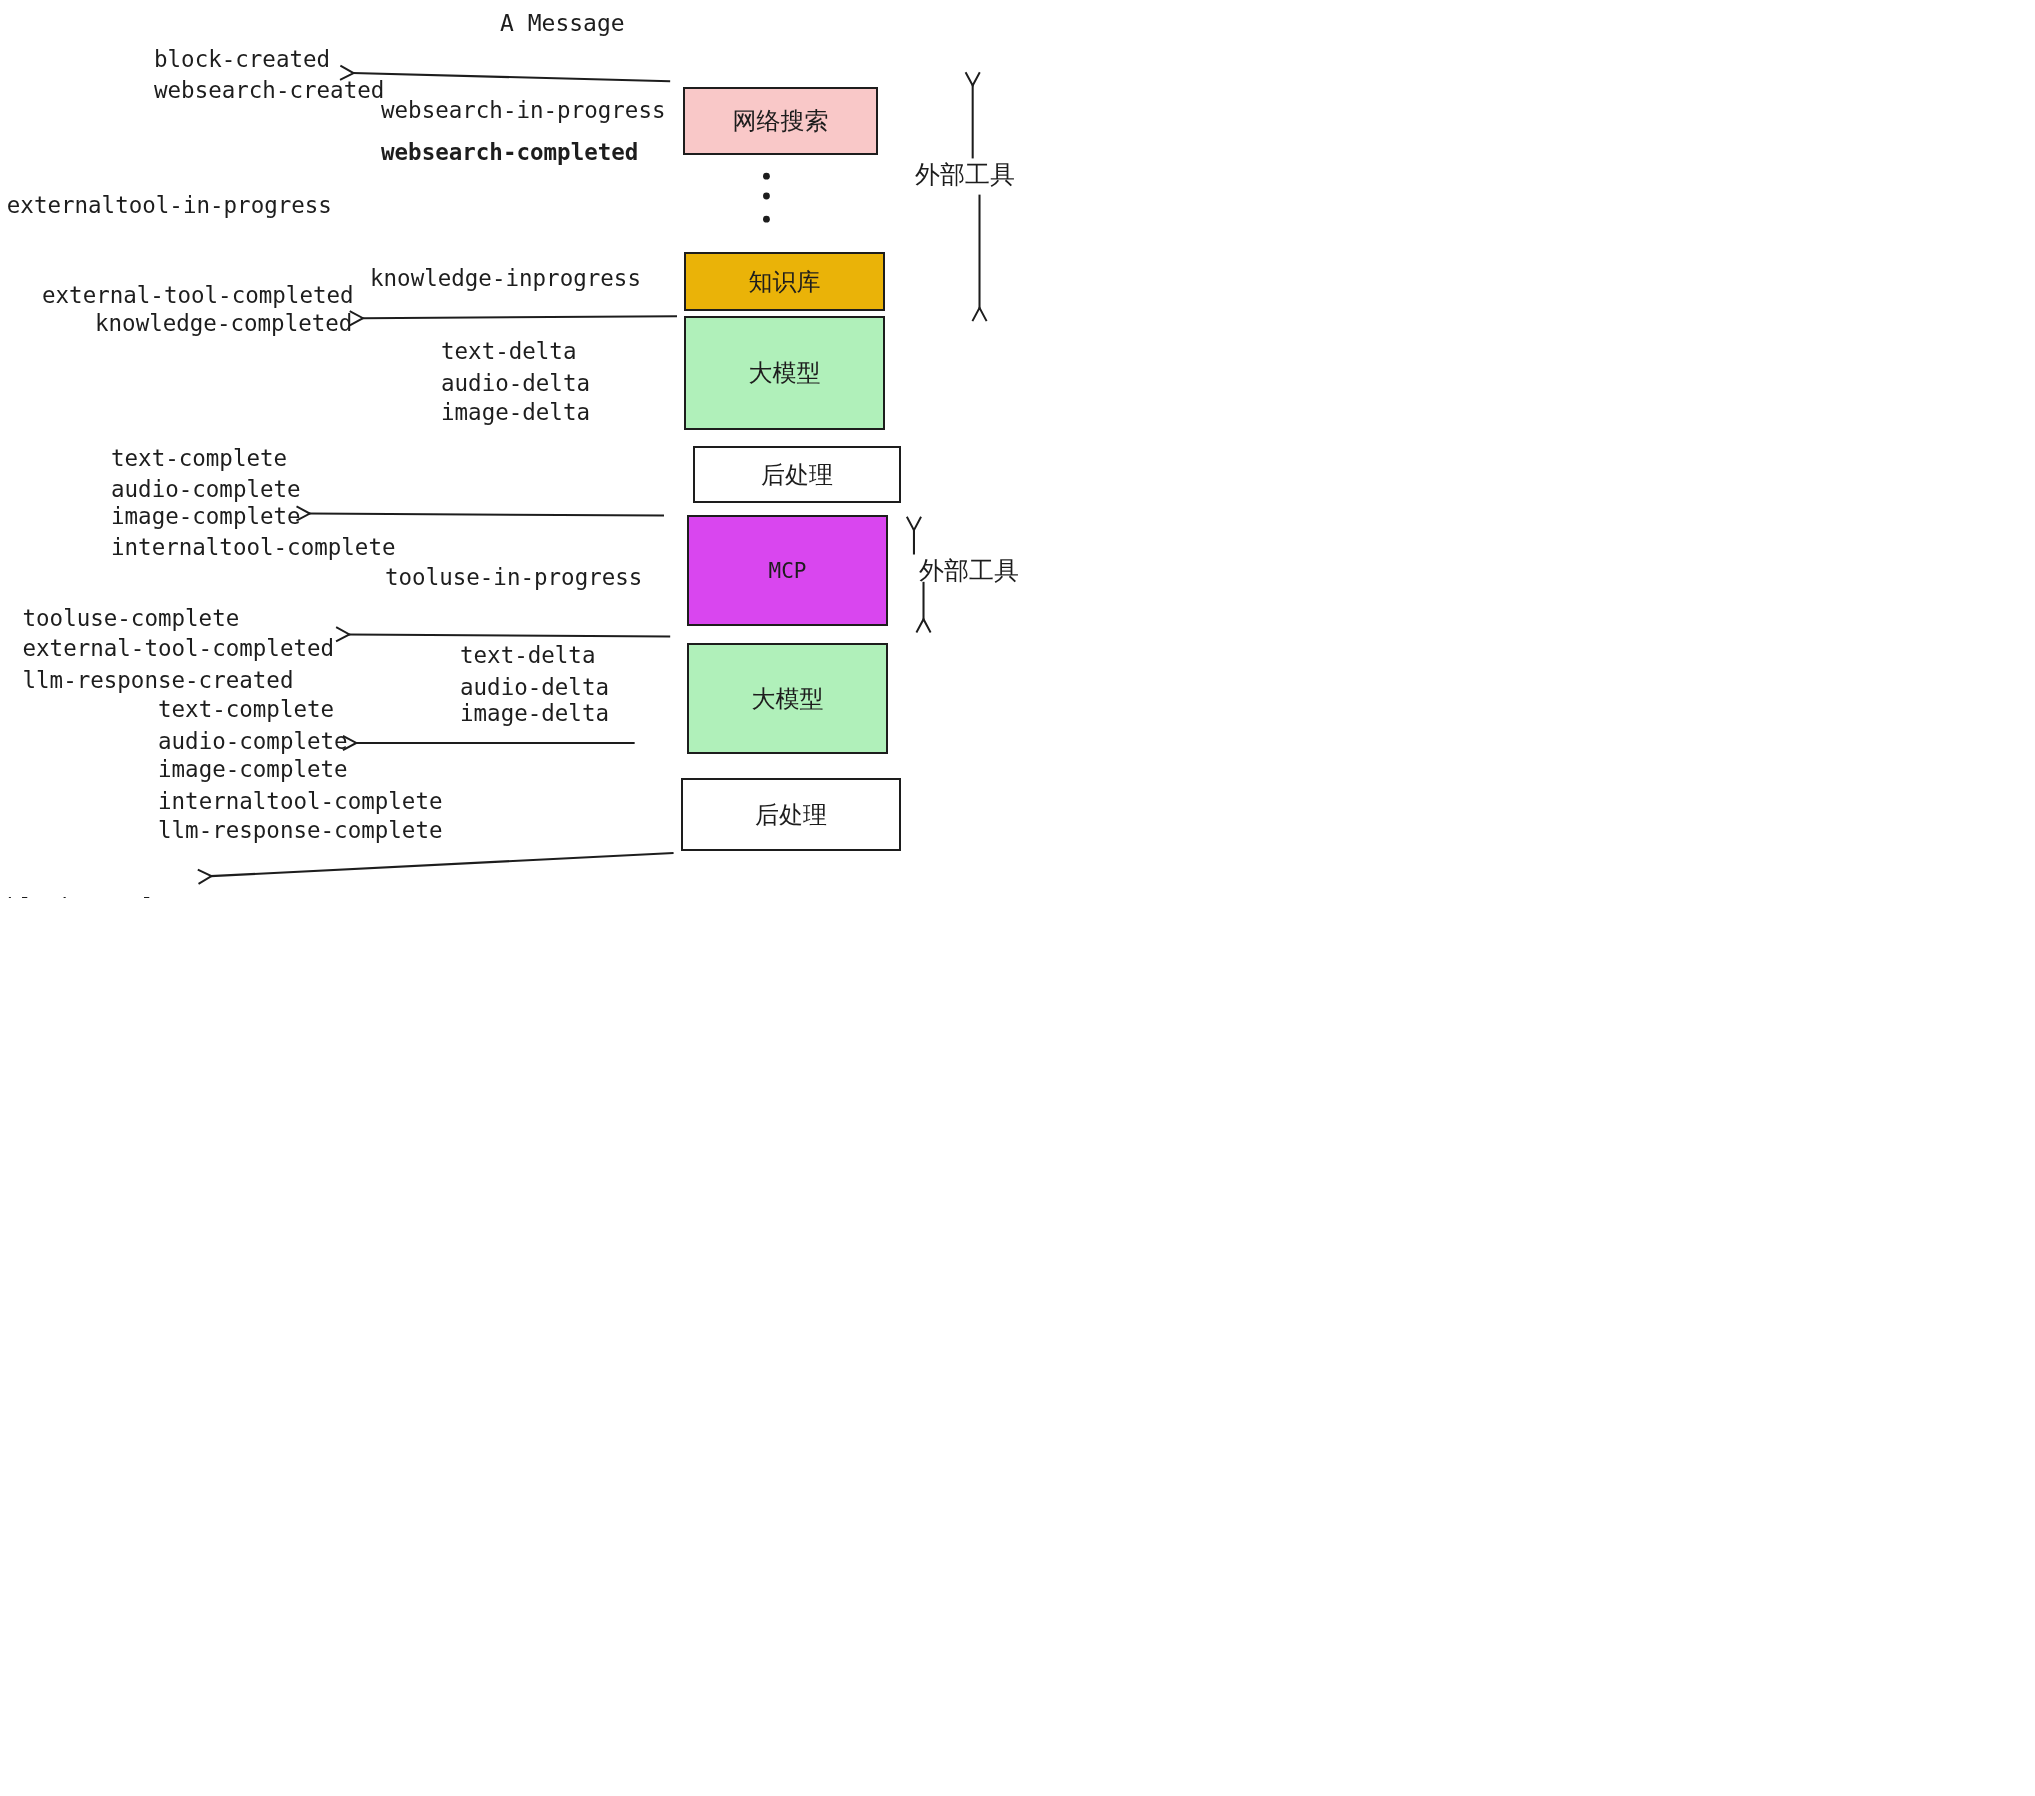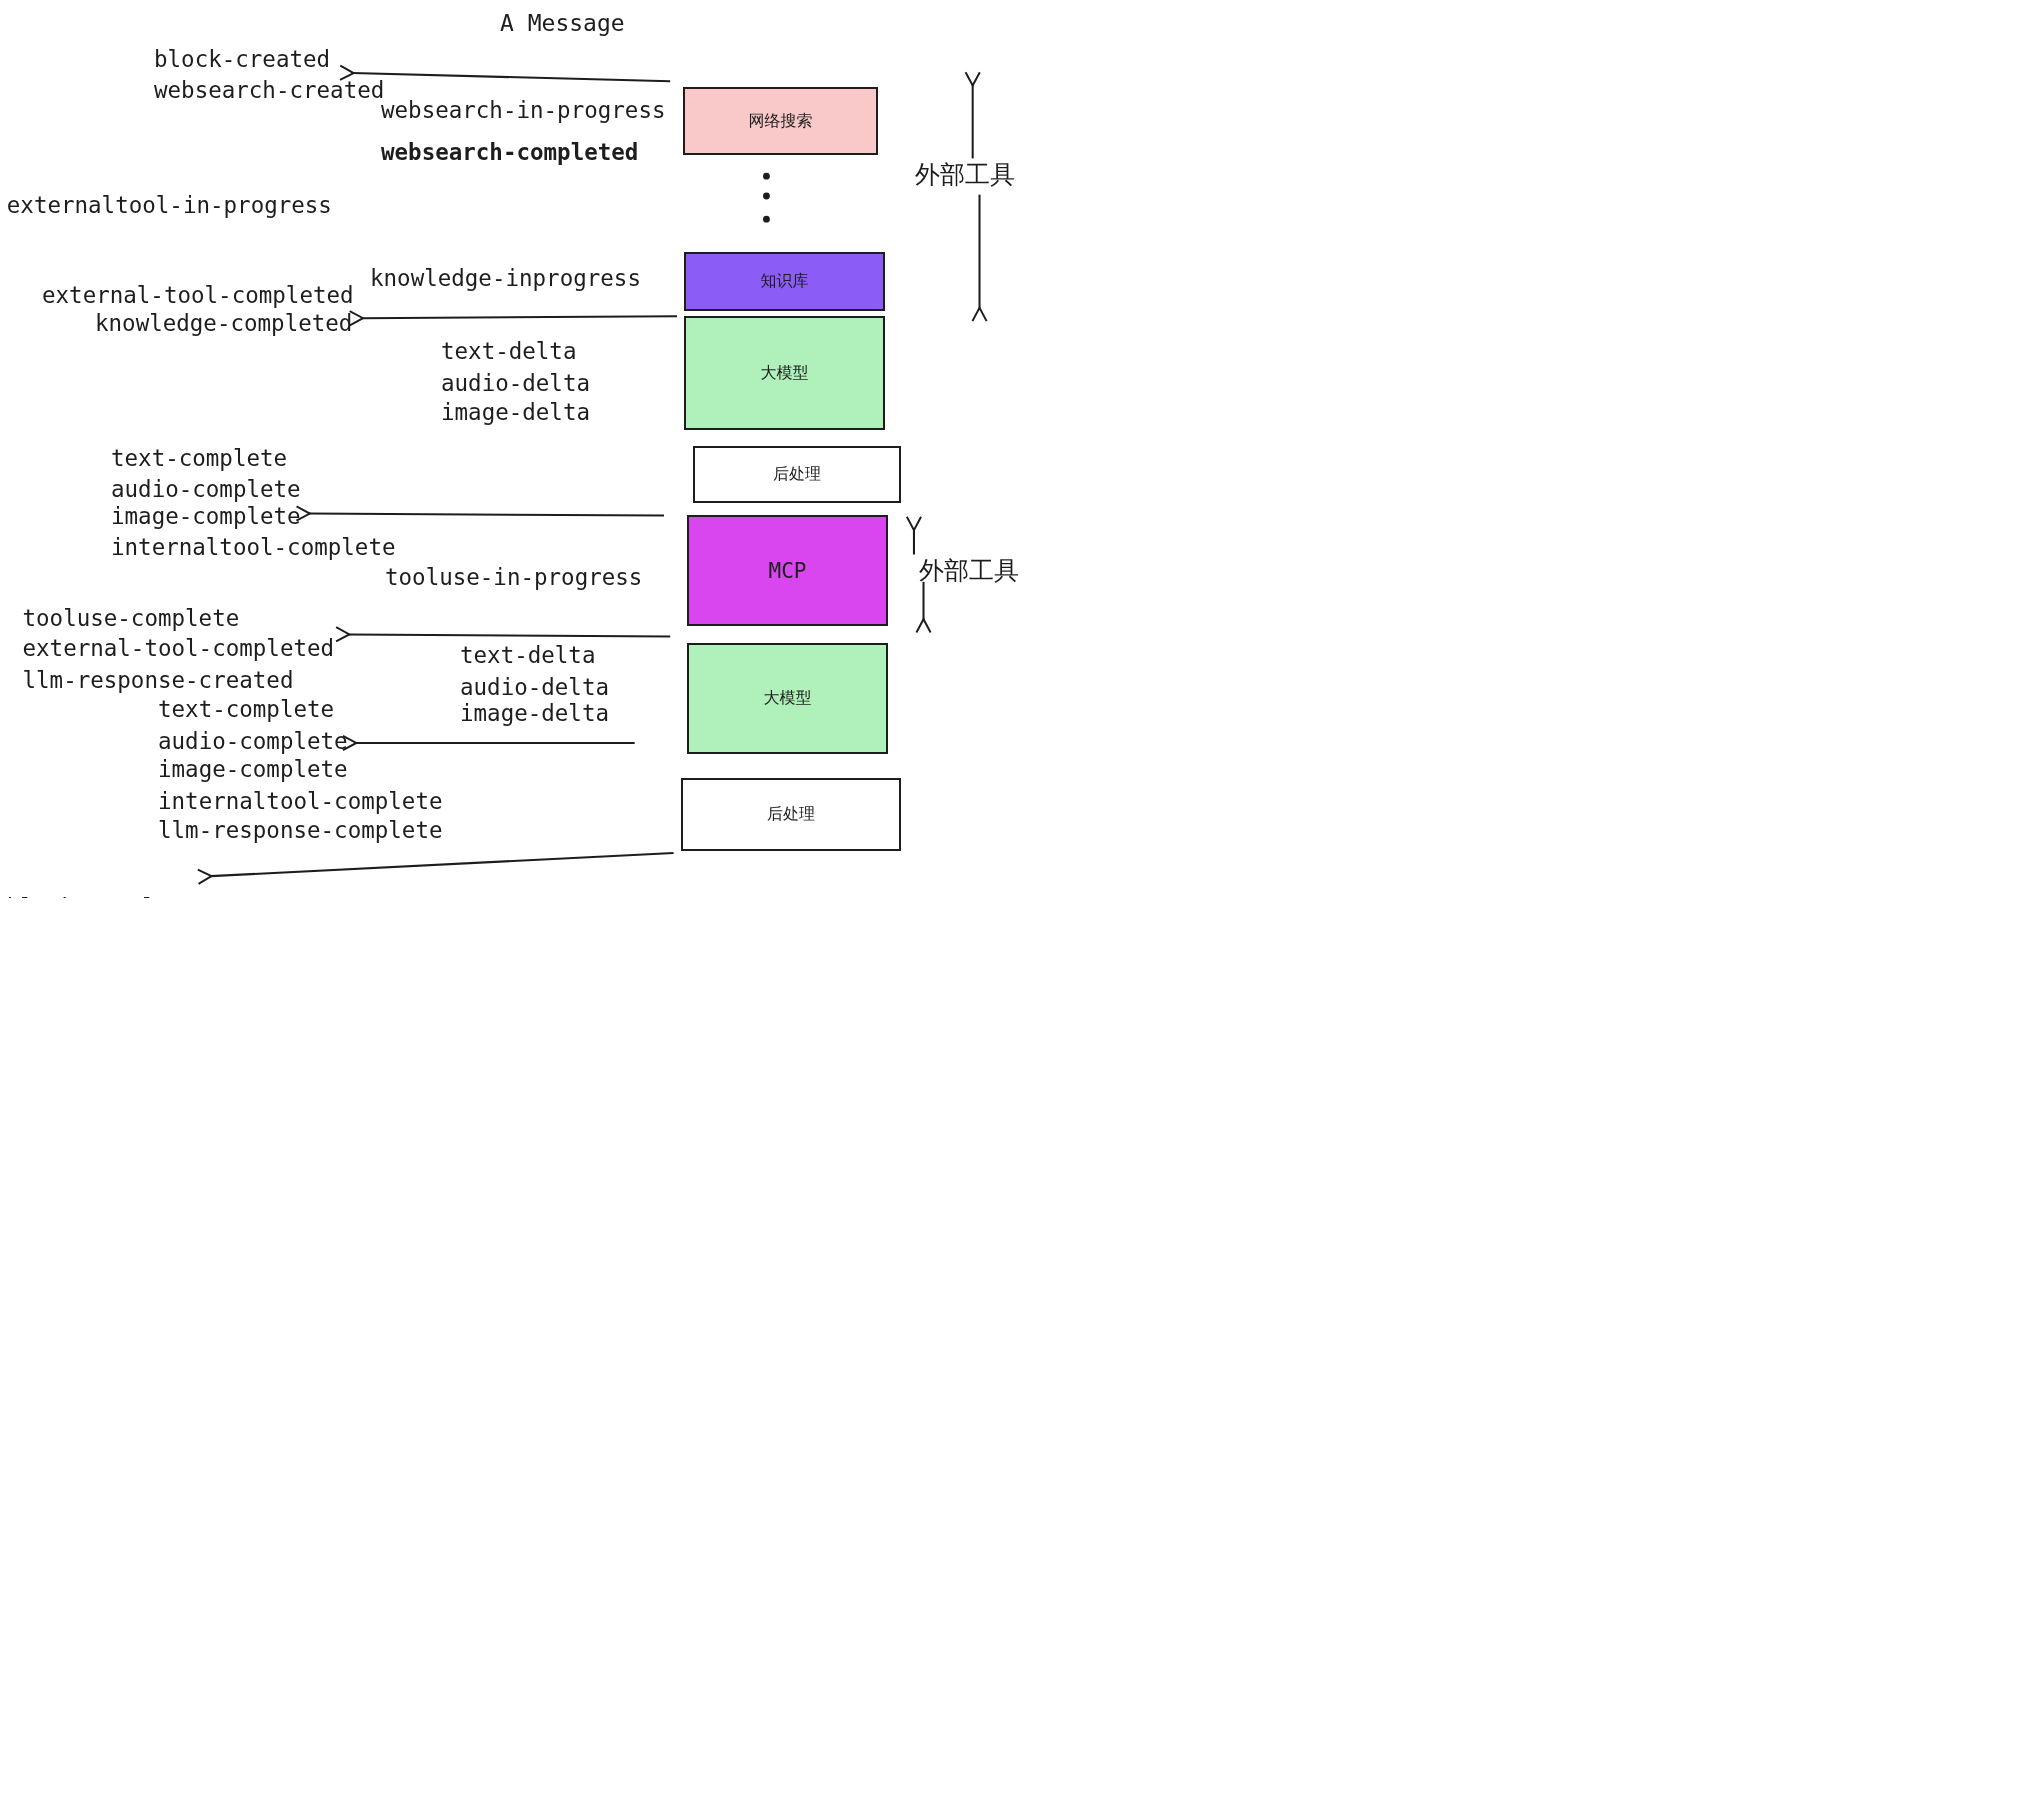--- a/index.html
+++ b/index.html
@@ -2,21 +2,21 @@
 <html style="font-size:11px"><head>
 <meta charset="utf-8">
 <style>
   html,body{margin:0;padding:0;background:#ffffff;}
   .canvas{position:relative;width:1018px;height:898px;background:#ffffff;overflow:hidden;
           font-family:"DejaVu Sans Mono", monospace;color:#1d1d1d;}
   .title{position:absolute;white-space:nowrap;font-size:23px;line-height:27px;}
   .evt{position:absolute;white-space:nowrap;font-size:22.5px;line-height:29px;}
   .box{position:absolute;border:2px solid #1d1d1d;border-top-width:2.7px;border-bottom-width:2.7px;
        display:flex;align-items:center;justify-content:center;box-sizing:border-box;}
-  .box .lbl{font-family:Liberation Mono, monospace;font-size:16px;}
+  .box .lbl{font-family:Liberation Mono, monospace;font-size:24px;}
   .box .lbl.latin{font-family:"DejaVu Sans Mono", monospace;font-size:21px;}
   .side{position:absolute;white-space:nowrap;font-family:Liberation Mono, monospace;font-size:25px;line-height:27px;text-align:right;}
   svg.overlay{position:absolute;left:0;top:0;pointer-events:none;}
 </style>
 </head>
 <body>
 
 <div class="canvas">
 
   <div class="title" style="left:500px;top:9.6px;">A Message</div>
@@ -46,21 +46,21 @@
   <div class="evt" style="left:158px;top:695px;">text-complete</div>
   <div class="evt" style="left:158px;top:727px;">audio-complete</div>
   <div class="evt" style="left:158px;top:755px;">image-complete</div>
   <div class="evt" style="left:158px;top:787px;">internaltool-complete</div>
   <div class="evt" style="left:158px;top:816px;">llm-response-complete</div>
   <div class="evt" style="left:6.8px;top:861px;margin-top:32px;">block-complete</div>
 
   <div class="box" style="left: 683px; top: 87px; width: 195px; height: 68px; background-color: rgb(249, 200, 200);">
     <span class="lbl">网络搜索</span>
   </div>
-  <div class="box" style="left: 684px; top: 252px; width: 201px; height: 59px; background-color: #8b5cf6;">
+  <div class="box" style="left: 684px; top: 252px; width: 201px; height: 59px; background-color: #eab308;">
     <span class="lbl">知识库</span>
   </div>
   <div class="box" style="left: 684px; top: 316px; width: 201px; height: 114px; background-color: rgb(176, 240, 186);">
     <span class="lbl">大模型</span>
   </div>
   <div class="box" style="left: 693px; top: 446px; width: 208px; height: 57px; background-color: rgb(255, 255, 255);">
     <span class="lbl">后处理</span>
   </div>
   <div class="box" style="left: 687px; top: 515px; width: 201px; height: 111px; background-color: #d946ef;">
     <span class="lbl latin">MCP</span>

